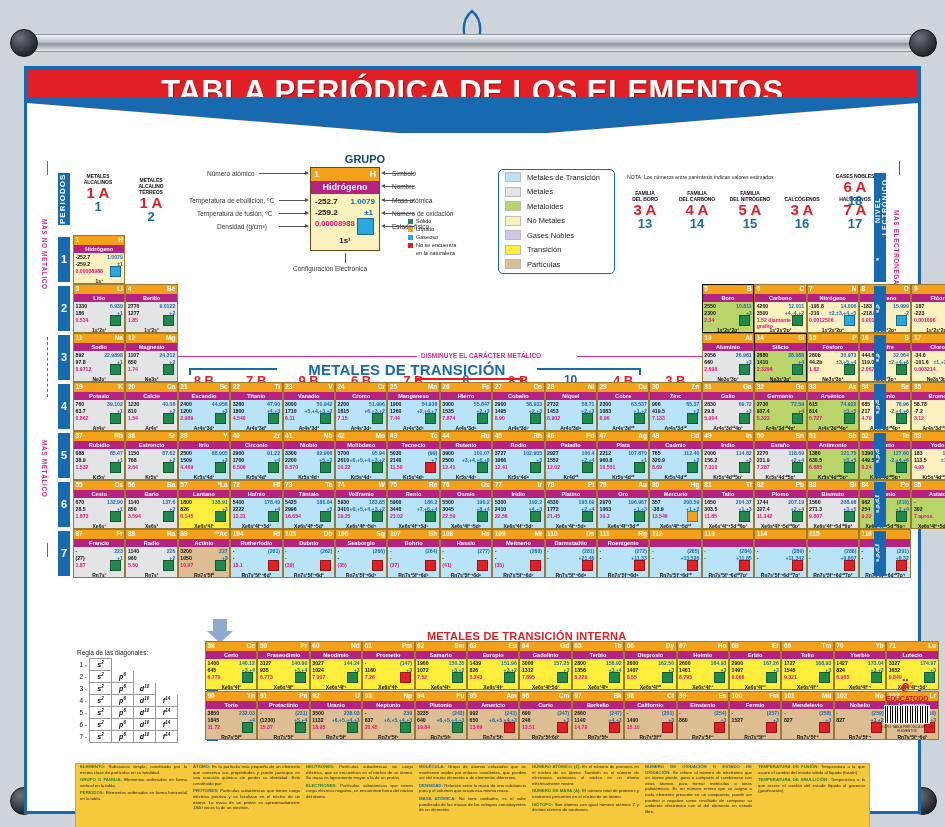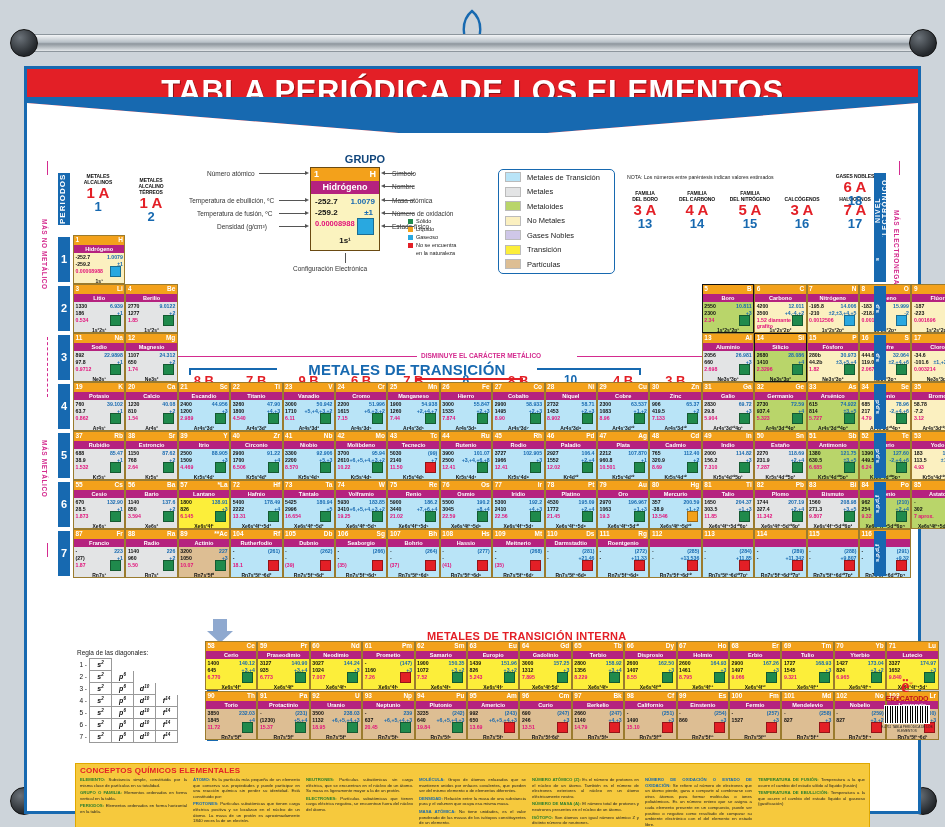--- a/index.html
+++ b/index.html
@@ -2240,21 +2240,20 @@
               <td>s<sup>2</sup></td>
               <td>p<sup>6</sup></td>
               <td>d<sup>10</sup></td>
               <td>f<sup>14</sup></td>
             </tr>
           </tbody>
         </table>
     </div>
 
     <div id="concepts">
-      <div class="ch">CONCEPTOS QUÍMICOS ELEMENTALES</div>
       <div class="cols" id="conceptcols">
           <div class="col">
             <p><b class="">ELEMENTO:</b> Substancia simple, constituida por la misma clase de partículas en su totalidad.</p>
             <p><b class="">GRUPO O FAMILIA:</b> Elementos ordenados en forma vertical en la tabla.</p>
             <p><b class="">PERIODOS:</b> Elementos ordenados en forma horizontal en la tabla.</p>
           </div>
           <div class="col">
             <p><b class="bl">ÁTOMO:</b> Es la partícula más pequeña de un elemento que conserva sus propiedades y puede participar en una reacción química sin perder su identidad. Está constituido por:</p>
             <p><b class="bl">PROTONES:</b> Partículas subatómicas que tienen carga eléctrica positiva y se localizan en el núcleo de un átomo. La masa de un protón es aproximadamente 1840 veces la de un electrón.</p>
           </div>

